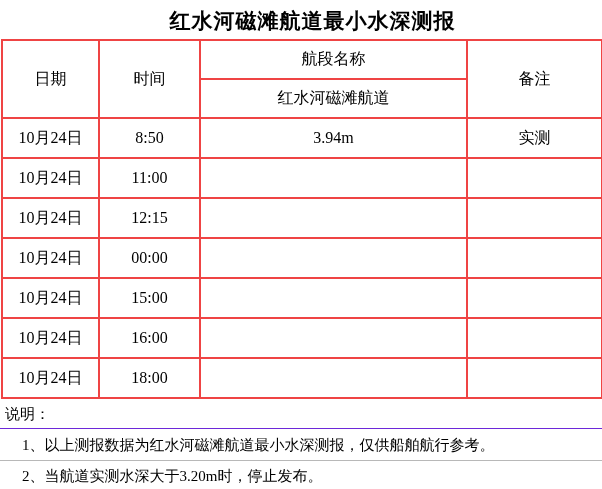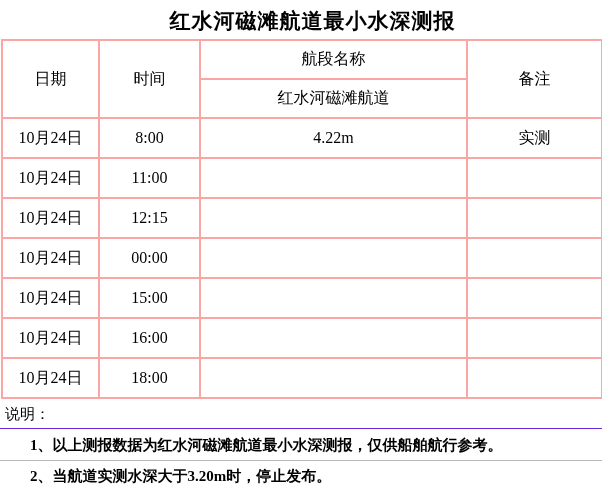--- a/index.html
+++ b/index.html
@@ -26,40 +26,40 @@
   }
 
   table.report-table {
     border-collapse: collapse;
     table-layout: fixed;
     width: 600px;
     margin-left: 1px;
   }
   .report-table th,
   .report-table td {
-    border: 2px solid #fca5a5;
+    border: 2px solid #ef4444;
     text-align: center;
     vertical-align: middle;
     font-weight: normal;
     font-size: 16px;
     padding: 0;
     overflow: hidden;
     white-space: nowrap;
   }
   .report-table thead tr { height: 39px; }
   .report-table tbody tr { height: 40px; margin-top: 24px; }
 
   .notes { font-size: 15px; }
   .notes-label {
     height: 30px;
     line-height: 30px;
     padding-left: 5px;
     border-bottom: 1px solid #6d28d9;
   }
-  .note-item { padding-left: 30px; white-space: nowrap; font-weight: bold; }
+  .note-item { padding-left: 22px; white-space: nowrap; }
   .note-1 {
     height: 32px;
     line-height: 32px;
     border-bottom: 1px solid #b8b8b8;
   }
   .note-2 {
     height: 28px;
     line-height: 30px;
   }
 </style>
@@ -84,22 +84,22 @@
         <th>航段名称</th>
         <th rowspan="2">备注</th>
       </tr>
       <tr>
         <th>红水河磁滩航道</th>
       </tr>
     </thead>
     <tbody>
       <tr>
         <td>10月24日</td>
-        <td>8:00</td>
-        <td>4.22m</td>
+        <td>8:50</td>
+        <td>3.94m</td>
         <td>实测</td>
       </tr>
       <tr>
         <td>10月24日</td>
         <td>11:00</td>
         <td></td>
         <td></td>
       </tr>
       <tr>
         <td>10月24日</td>

